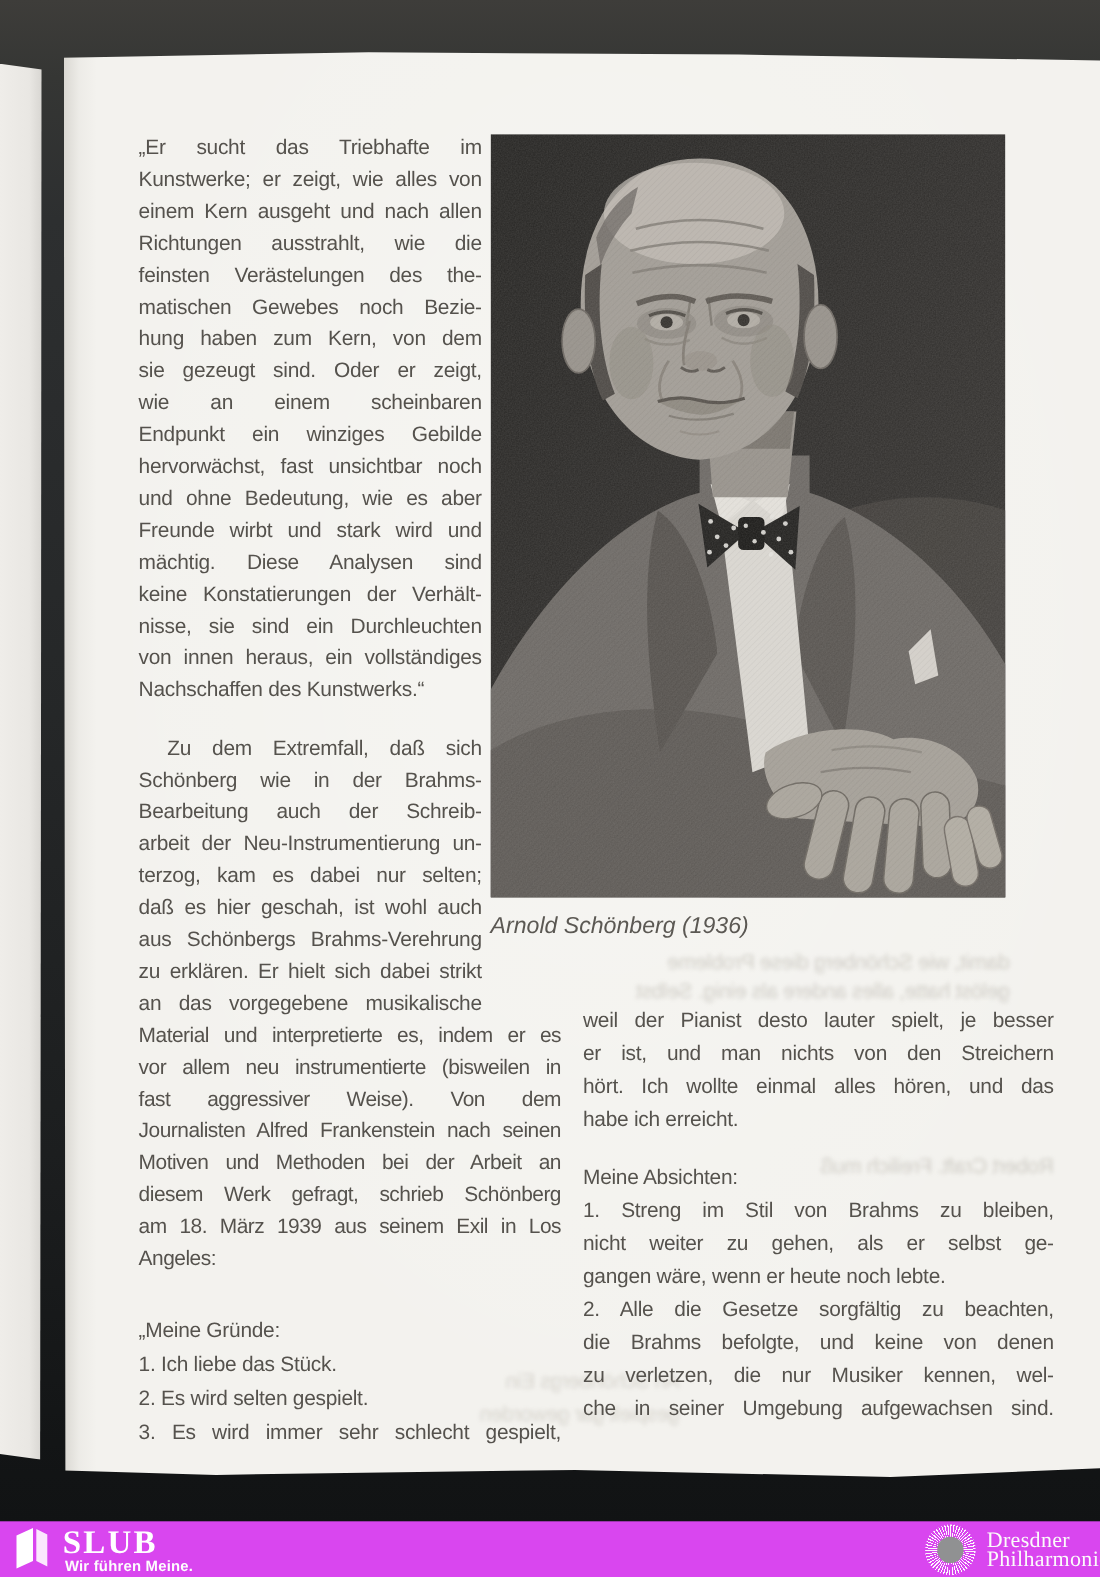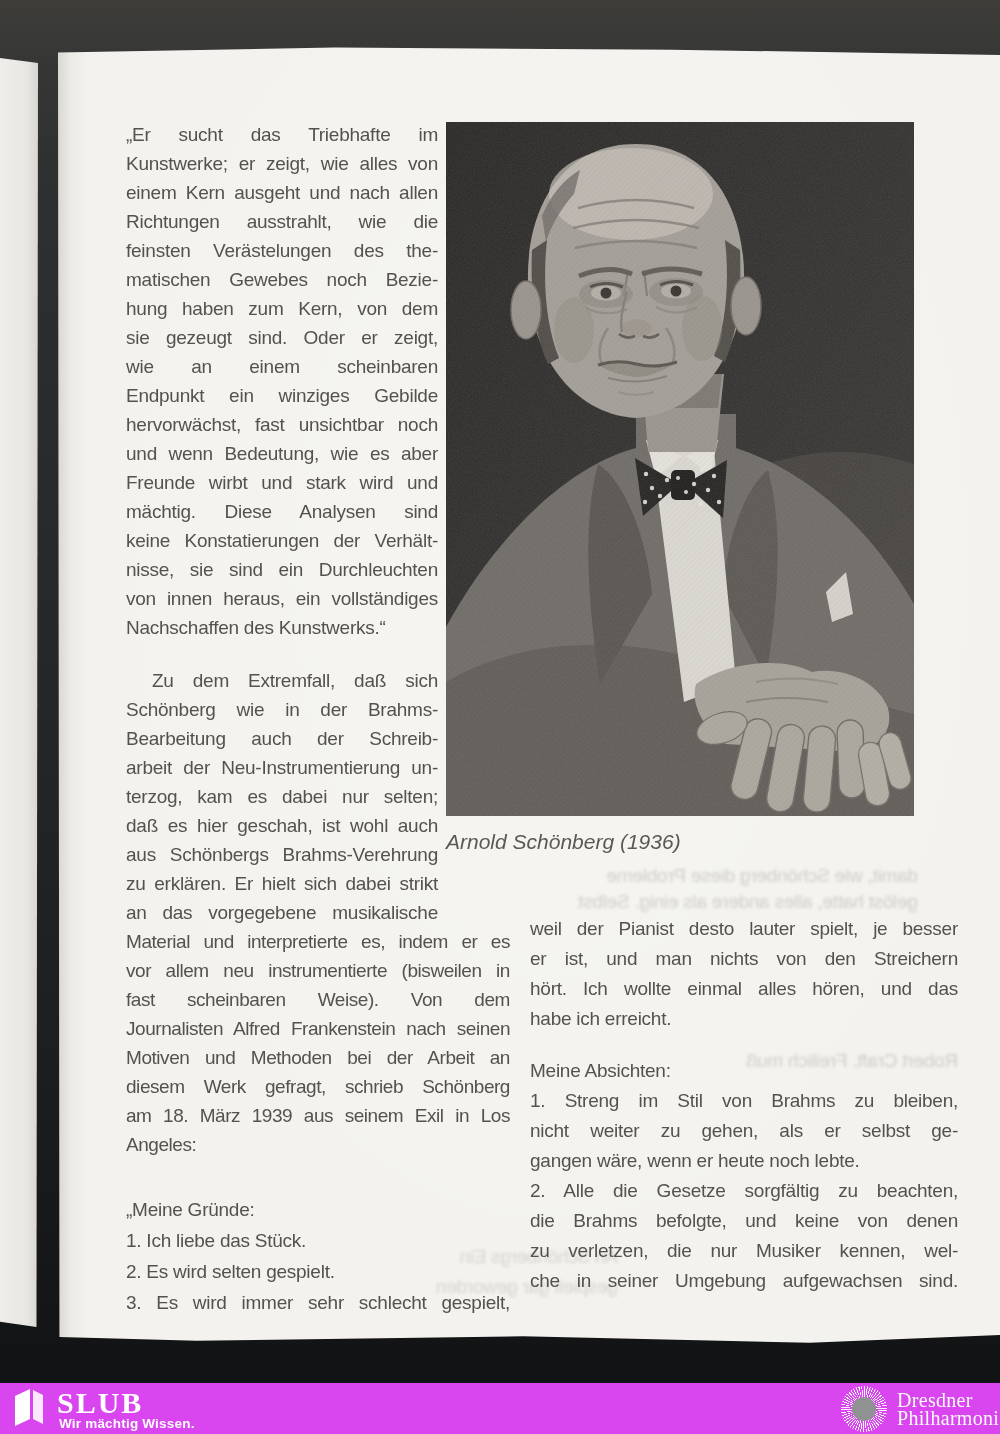--- a/index.html
+++ b/index.html
@@ -90,21 +90,21 @@
       <div class="ln j">Kunstwerke; er zeigt, wie alles von</div>
       <div class="ln j">einem Kern ausgeht und nach allen</div>
       <div class="ln j">Richtungen ausstrahlt, wie die</div>
       <div class="ln j">feinsten Verästelungen des the-</div>
       <div class="ln j">matischen Gewebes noch Bezie-</div>
       <div class="ln j">hung haben zum Kern, von dem</div>
       <div class="ln j">sie gezeugt sind. Oder er zeigt,</div>
       <div class="ln j">wie an einem scheinbaren</div>
       <div class="ln j">Endpunkt ein winziges Gebilde</div>
       <div class="ln j">hervorwächst, fast unsichtbar noch</div>
-      <div class="ln j">und wenn Bedeutung, wie es aber</div>
+      <div class="ln j">und ohne Bedeutung, wie es aber</div>
       <div class="ln j">Freunde wirbt und stark wird und</div>
       <div class="ln j">mächtig. Diese Analysen sind</div>
       <div class="ln j">keine Konstatierungen der Verhält-</div>
       <div class="ln j">nisse, sie sind ein Durchleuchten</div>
       <div class="ln j">von innen heraus, ein vollständiges</div>
       <div class="ln">Nachschaffen des Kunstwerks.“</div>
     </div>
   <div class="textcol narrow-block">
       <div class="ln j ind">Zu dem Extremfall, daß sich</div>
       <div class="ln j">Schönberg wie in der Brahms-</div>
@@ -112,21 +112,21 @@
       <div class="ln j">arbeit der Neu-Instrumentierung un-</div>
       <div class="ln j">terzog, kam es dabei nur selten;</div>
       <div class="ln j">daß es hier geschah, ist wohl auch</div>
       <div class="ln j">aus Schönbergs Brahms-Verehrung</div>
       <div class="ln j">zu erklären. Er hielt sich dabei strikt</div>
       <div class="ln j">an das vorgegebene musikalische</div>
     </div>
   <div class="textcol wide-block">
       <div class="ln j">Material und interpretierte es, indem er es</div>
       <div class="ln j">vor allem neu instrumentierte (bisweilen in</div>
-      <div class="ln j">fast scheinbaren Weise). Von dem</div>
+      <div class="ln j">fast aggressiver Weise). Von dem</div>
       <div class="ln j">Journalisten Alfred Frankenstein nach seinen</div>
       <div class="ln j">Motiven und Methoden bei der Arbeit an</div>
       <div class="ln j">diesem Werk gefragt, schrieb Schönberg</div>
       <div class="ln j">am 18. März 1939 aus seinem Exil in Los</div>
       <div class="ln">Angeles:</div>
     </div>
   <div class="textcol reasons-block">
       <div class="ln">„Meine Gründe:</div>
       <div class="ln">1. Ich liebe das Stück.</div>
       <div class="ln">2. Es wird selten gespielt.</div>
@@ -284,19 +284,19 @@
   </div>
   <div class="caption">Arnold Schönberg (1936)</div>
 </div>
 
 <div class="footer">
   <svg class="slub-icon" width="32" height="40" viewBox="0 0 32 40">
     <path d="M2,8 L17,1 L17,31 L2,38 Z" fill="#ffffff"></path>
     <path d="M20,2 L30,7 L30,36 L20,31 Z" fill="#ffffff" opacity="0.88"></path>
   </svg>
   <div class="slub-name">SLUB</div>
-  <div class="slub-tagline">Wir mächtig Wissen.</div>
+  <div class="slub-tagline">Wir führen Meine.</div>
 </div>
 <div class="sunburst"></div>
 <div class="phil-name">
   <div>Dresdner</div>
   <div>Philharmonie</div>
 </div>
 
 </body></html>

